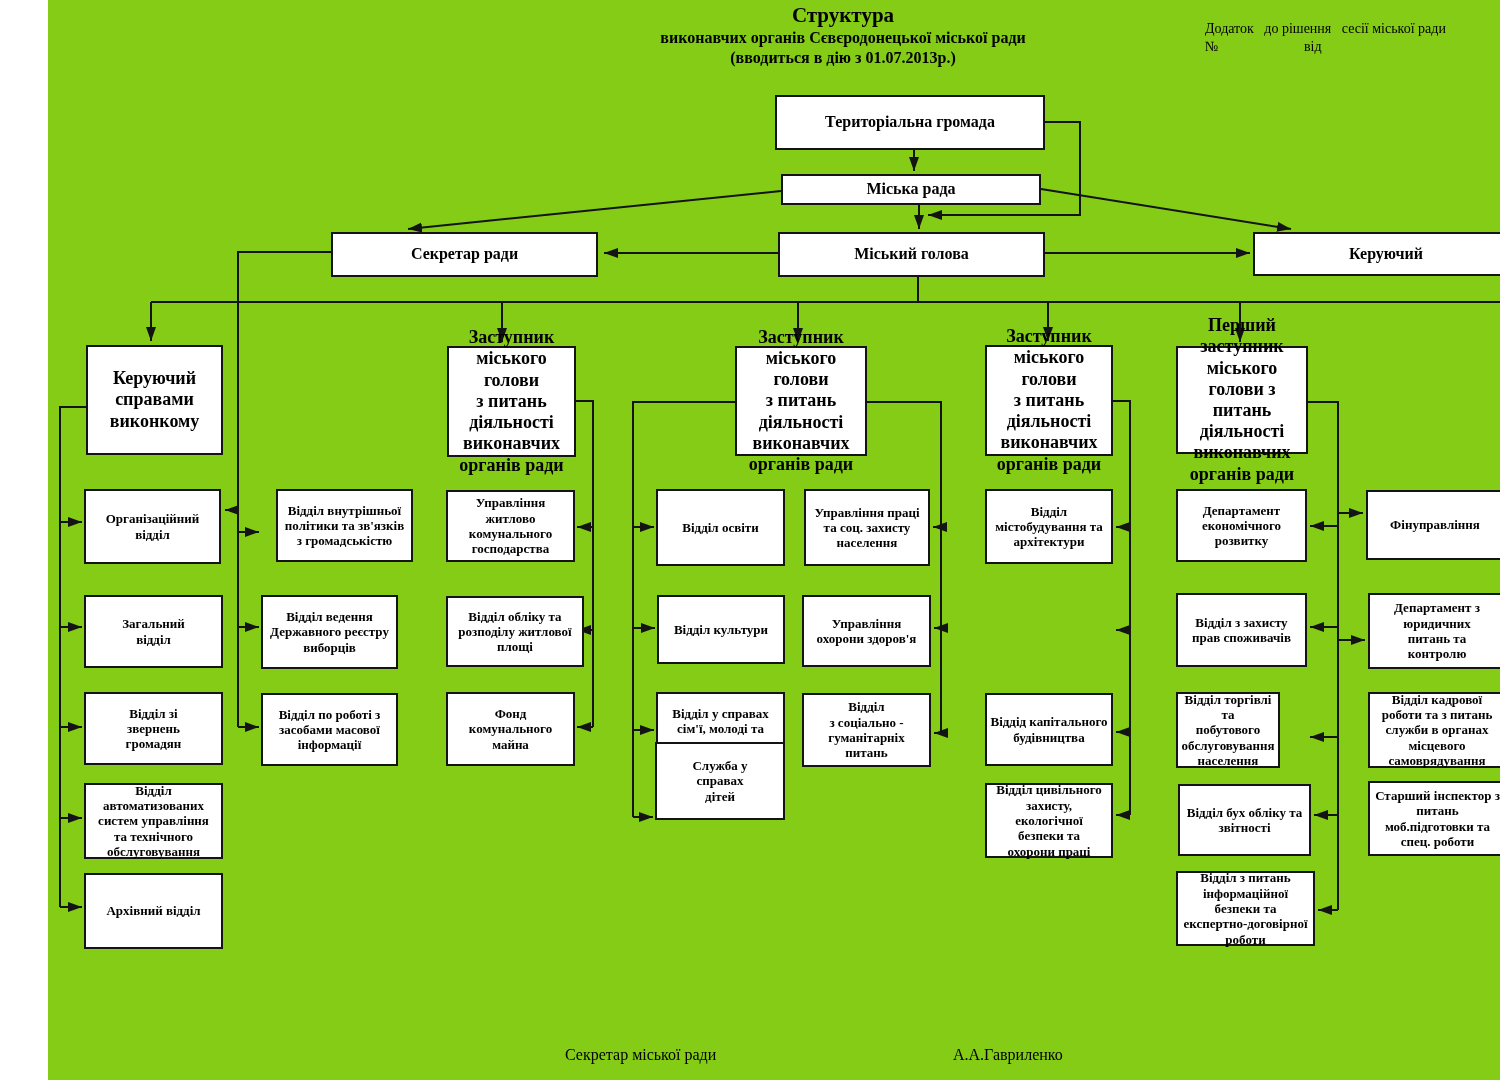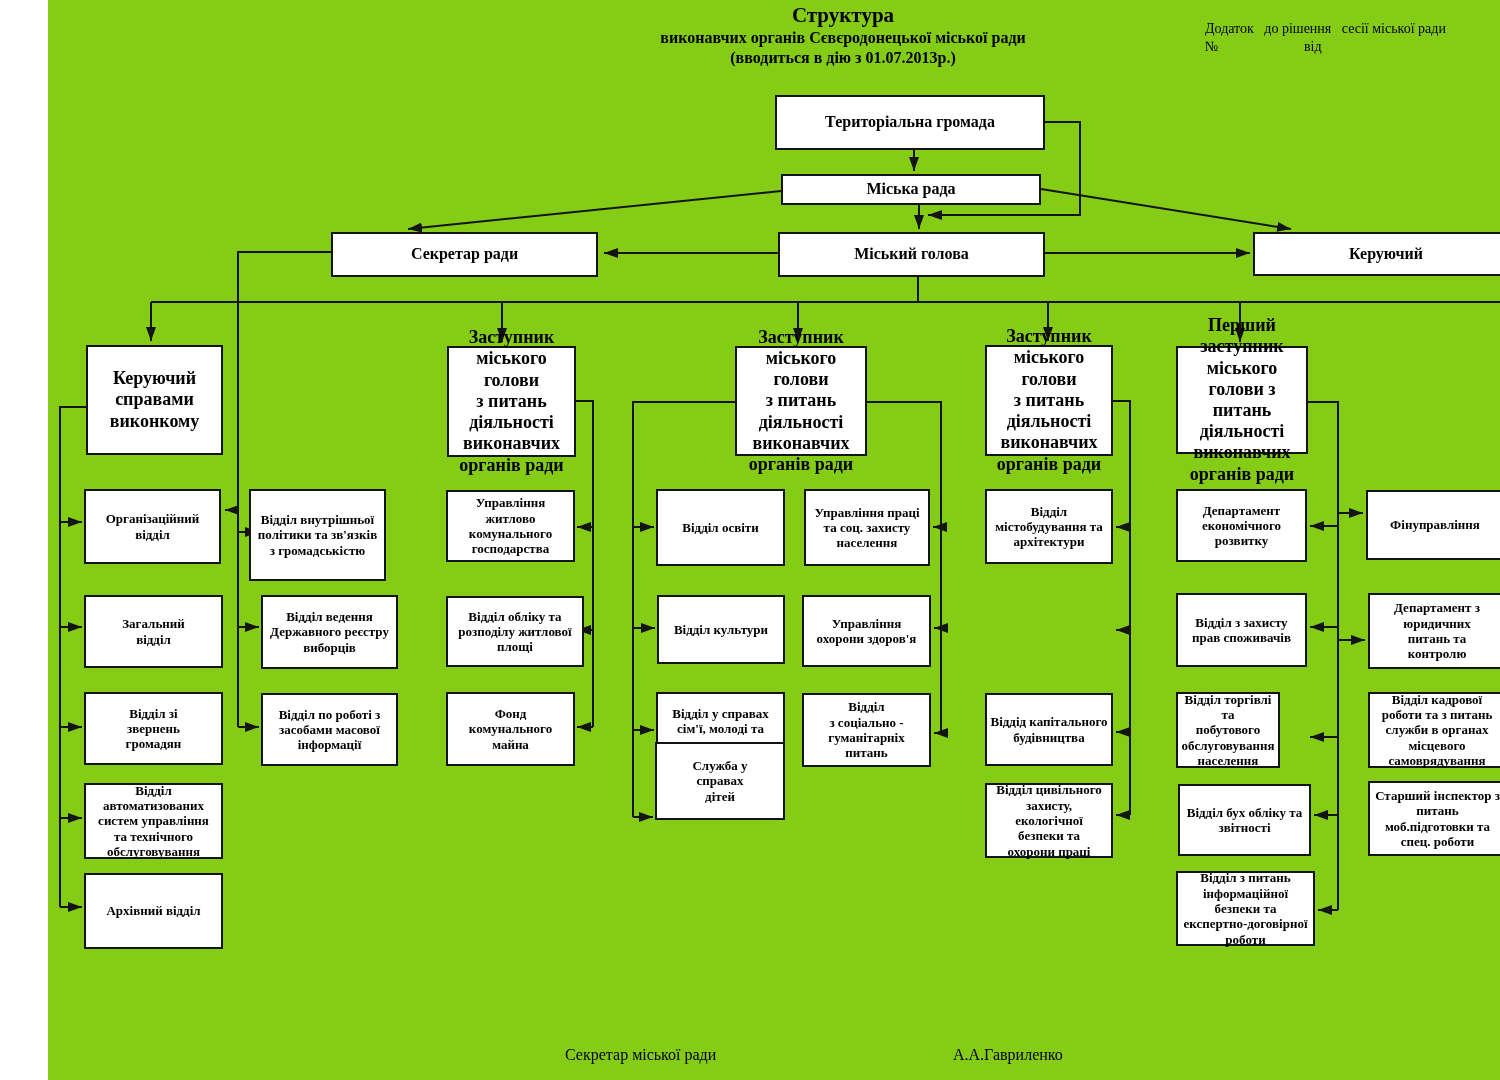--- a/index.html
+++ b/index.html
@@ -144,21 +144,21 @@
   <div class="box" style="left:36px;top:692px;width:139px;height:73px">Відділ зі
 звернень
 громадян</div>
   <div class="box" style="left:36px;top:783px;width:139px;height:76px">Відділ
 автоматизованих
 систем управління
 та технічного
 обслуговування</div>
   <div class="box" style="left:36px;top:873px;width:139px;height:76px">Архівний відділ</div>
 
-  <div class="box" style="left:201px;top:489px;width:137px;height:92px">Відділ внутрішньої
+  <div class="box" style="left:228px;top:489px;width:137px;height:73px">Відділ внутрішньої
 політики та зв'язків
 з громадськістю</div>
   <div class="box" style="left:213px;top:595px;width:137px;height:74px">Відділ ведення
 Державного реєстру
 виборців</div>
   <div class="box" style="left:213px;top:693px;width:137px;height:73px">Відділ по роботі з
 засобами масової
 інформації</div>
 
   <div class="box" style="left:398px;top:490px;width:129px;height:72px">Управління

